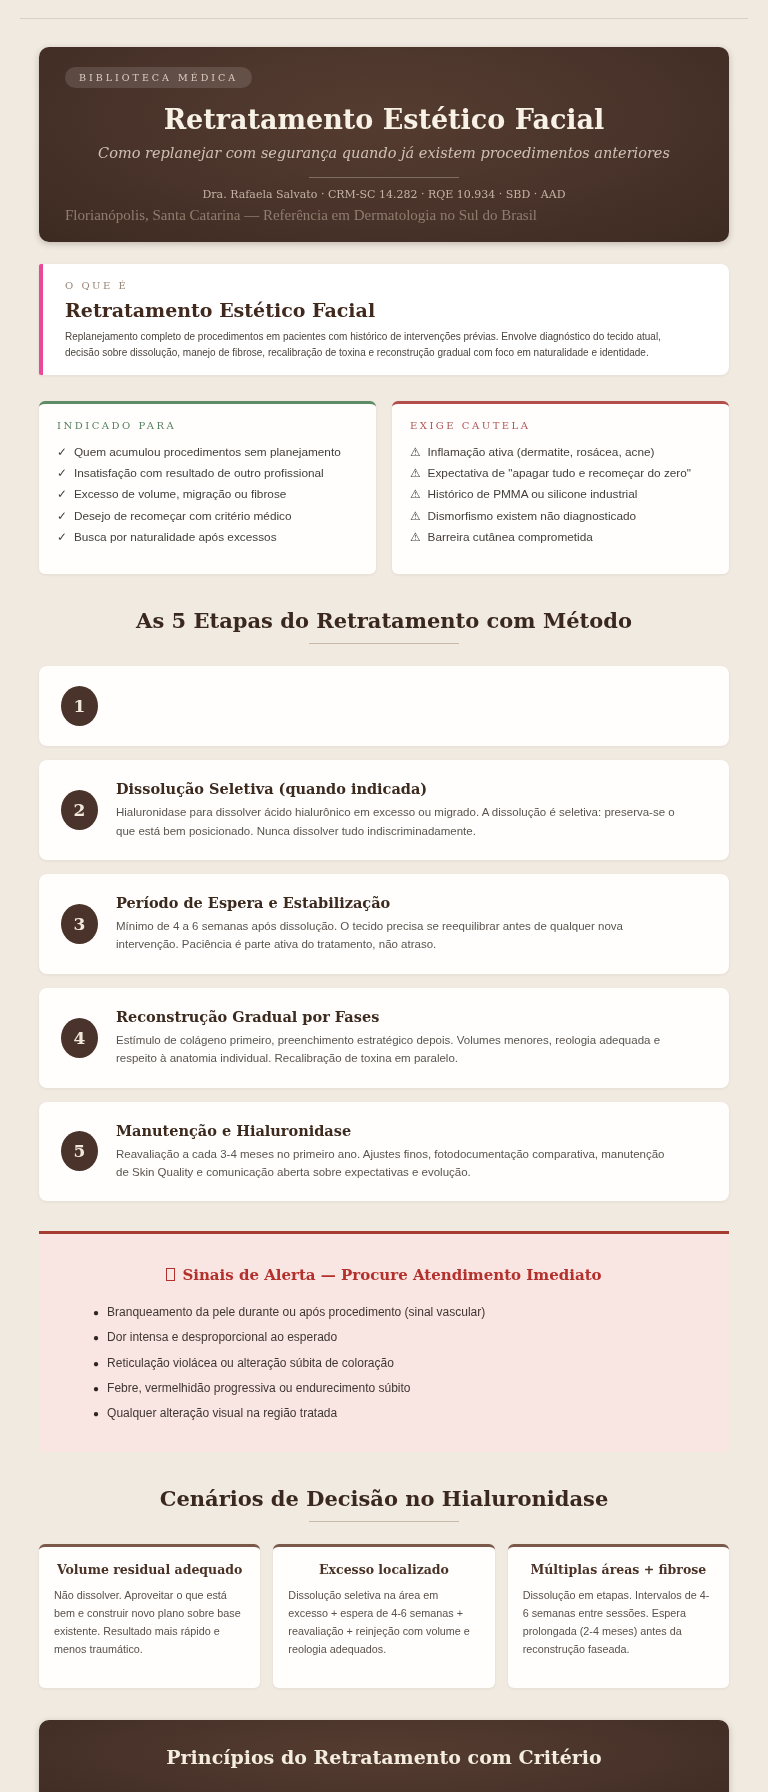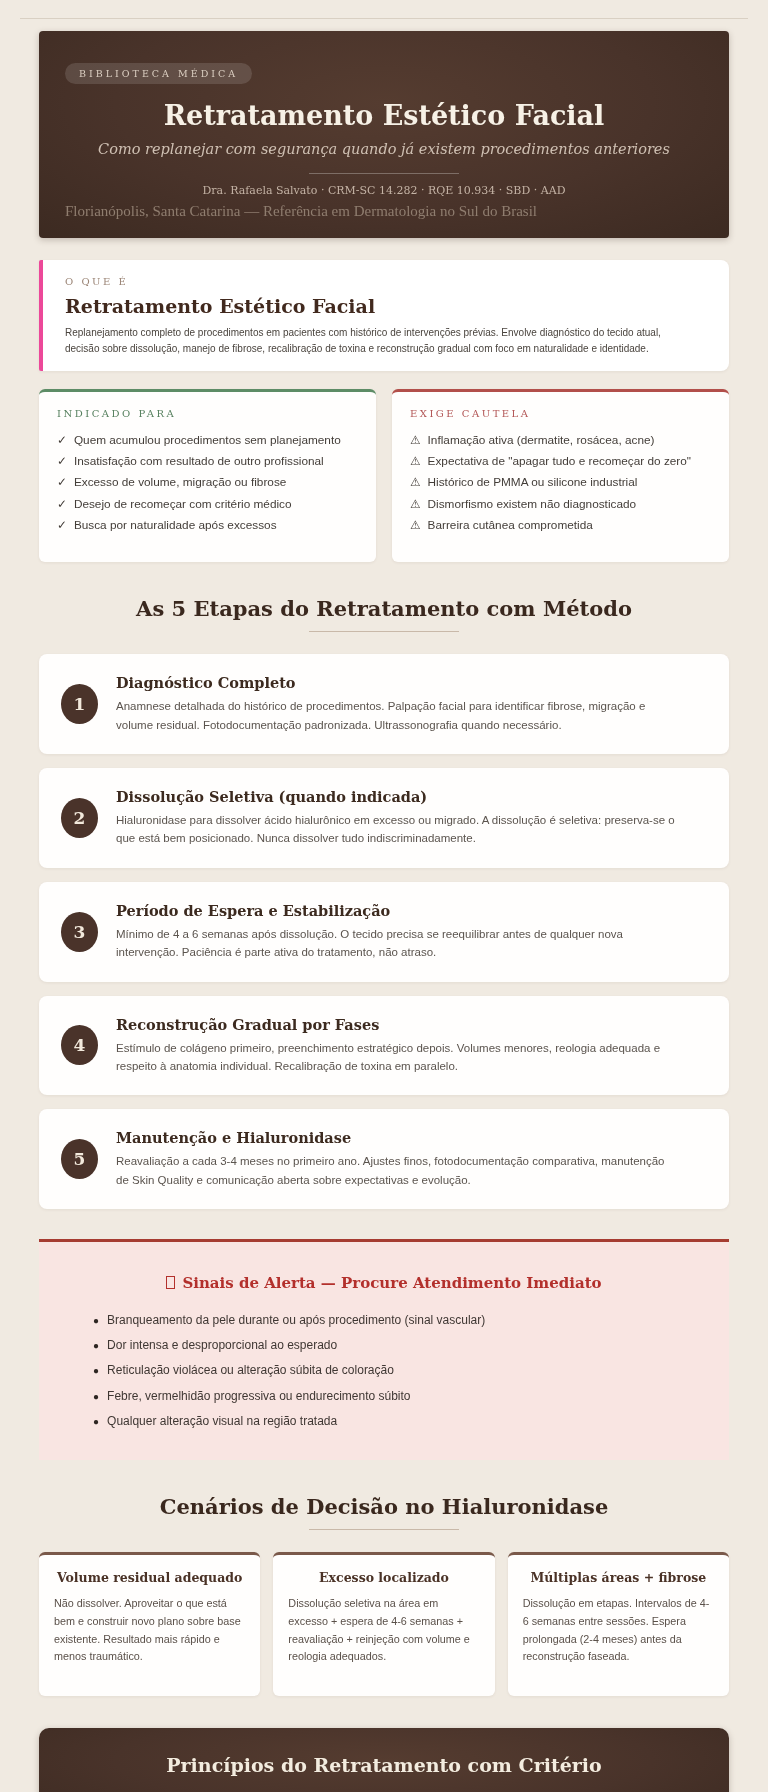--- a/index.html
+++ b/index.html
@@ -7,24 +7,24 @@
   body {
     width:768px; margin:0 auto;
     font-family:"Liberation Sans", sans-serif;
     color:#44403a;
   }
   .page { padding:0 39px 30px; }
   .rule { border:none; border-top:1px solid #d9d0c3; margin:18px 20px 0; }
 
   
   .hero {
-    margin-top:12px;
+    margin-top:28px;
     background:radial-gradient(ellipse at 50% 35%, #553c30 0%, #49332a 55%, #3c2a21 100%);
-    border-radius:4px;
-    padding:32px 26px 18px;
+    border-radius:10px;
+    padding:20px 26px 18px;
     box-shadow:0 2px 6px rgba(60,40,30,.25);
   }
   .hero-badge {
     display:inline-block;
     background:rgba(255,255,255,.13);
     color:#dccfc2;
     font-family:"DejaVu Serif", serif;
     font-size:9.5px; letter-spacing:3px;
     padding:5px 14px; border-radius:12px;
   }
@@ -47,21 +47,21 @@
     margin-top:22px; background:#ffffff;
     border-left:4px solid #ec4899; border-radius:2px 8px 8px 2px;
     padding:16px 22px 15px;
     box-shadow:0 1px 3px rgba(90,70,55,.08);
   }
   .kicker { font-family:"DejaVu Serif", serif; font-size:10px; letter-spacing:2.5px; color:#9b8576; }
   .about-title { margin-top:8px; font-family:"DejaVu Serif", serif; font-size:19px; font-weight:bold; color:#41291e; }
   .about-text { margin-top:8px; font-size:10px; line-height:1.55; color:#4a443e; max-width:620px; }
 
   
-  .cols { margin-top:18px; display:grid; grid-template-columns:1fr 1fr; gap:16px; }
+  .cols { margin-top:26px; display:grid; grid-template-columns:1fr 1fr; gap:16px; }
   .col-card {
     background:#fffefd; border-radius:6px; padding:16px 18px 26px;
     box-shadow:0 1px 3px rgba(90,70,55,.08);
   }
   .col-card.green { border-top:3px solid #5d8c66; }
   .col-card.red   { border-top:3px solid #b24f4a; }
   .col-card.green .kicker { color:#57805f; }
   .col-card.red   .kicker { color:#b25555; }
   .col-list { list-style:none; margin-top:11px; }
   .col-list li { display:flex; gap:7px; font-size:11.8px; color:#433d38; line-height:1.8; }
@@ -200,24 +200,20 @@
         </ul>
     </div>
   </section>
 
   <h2 class="sect-title">As 5 Etapas do Retratamento com Método</h2>
   <div class="sect-divider"></div>
 
   <div class="steps">
       <div class="step-card">
       <div class="step-num">1</div>
-      <div class="step-body">
-        <div class="step-title">Diagnóstico Completo</div>
-        <div class="step-text">Anamnese detalhada do histórico de procedimentos. Palpação facial para identificar fibrose, migração e volume residual. Fotodocumentação padronizada. Ultrassonografia quando necessário.</div>
-      </div>
     </div>
       <div class="step-card">
       <div class="step-num">2</div>
       <div class="step-body">
         <div class="step-title">Dissolução Seletiva (quando indicada)</div>
         <div class="step-text">Hialuronidase para dissolver ácido hialurônico em excesso ou migrado. A dissolução é seletiva: preserva-se o que está bem posicionado. Nunca dissolver tudo indiscriminadamente.</div>
       </div>
     </div>
       <div class="step-card">
       <div class="step-num">3</div>

